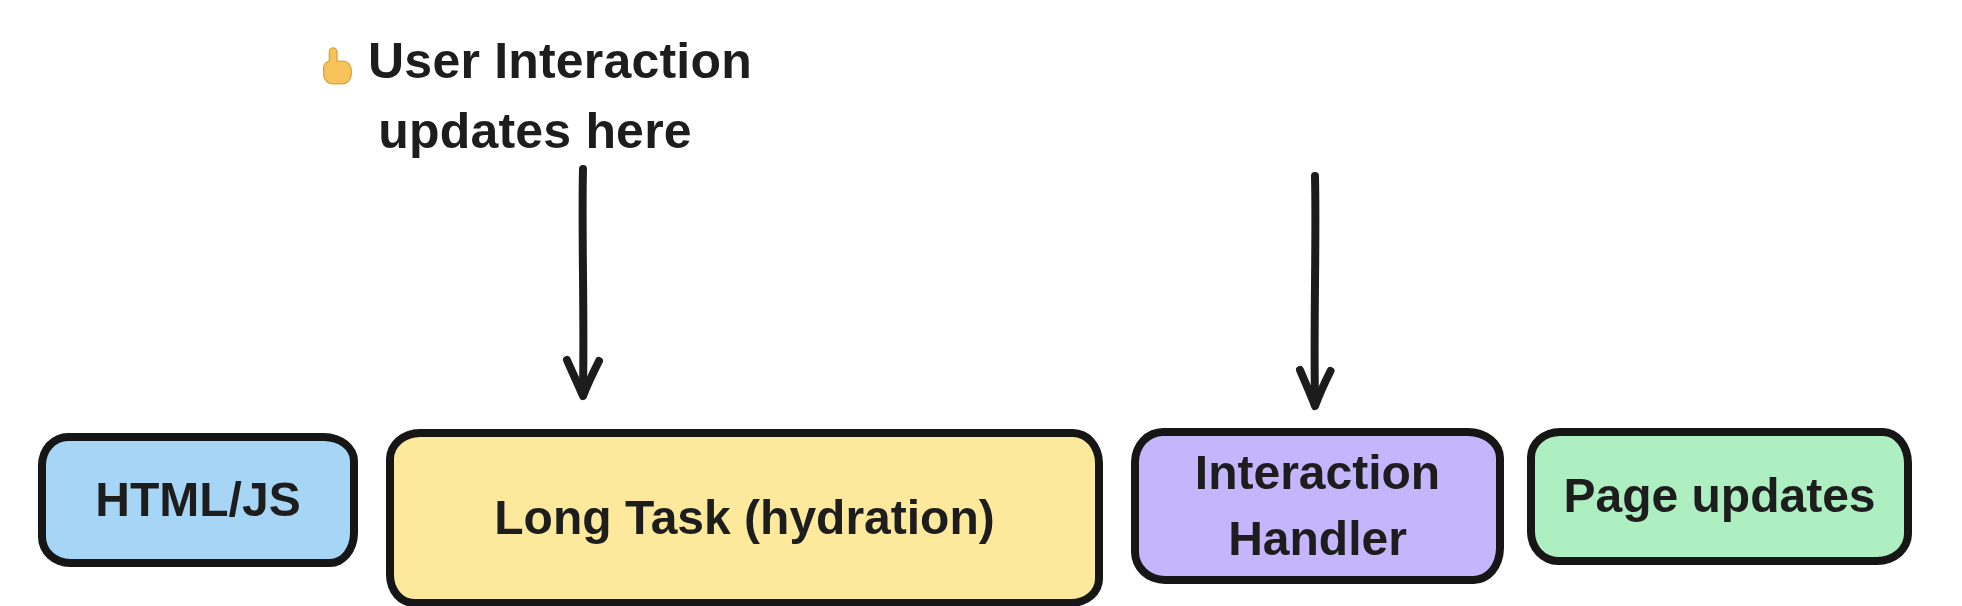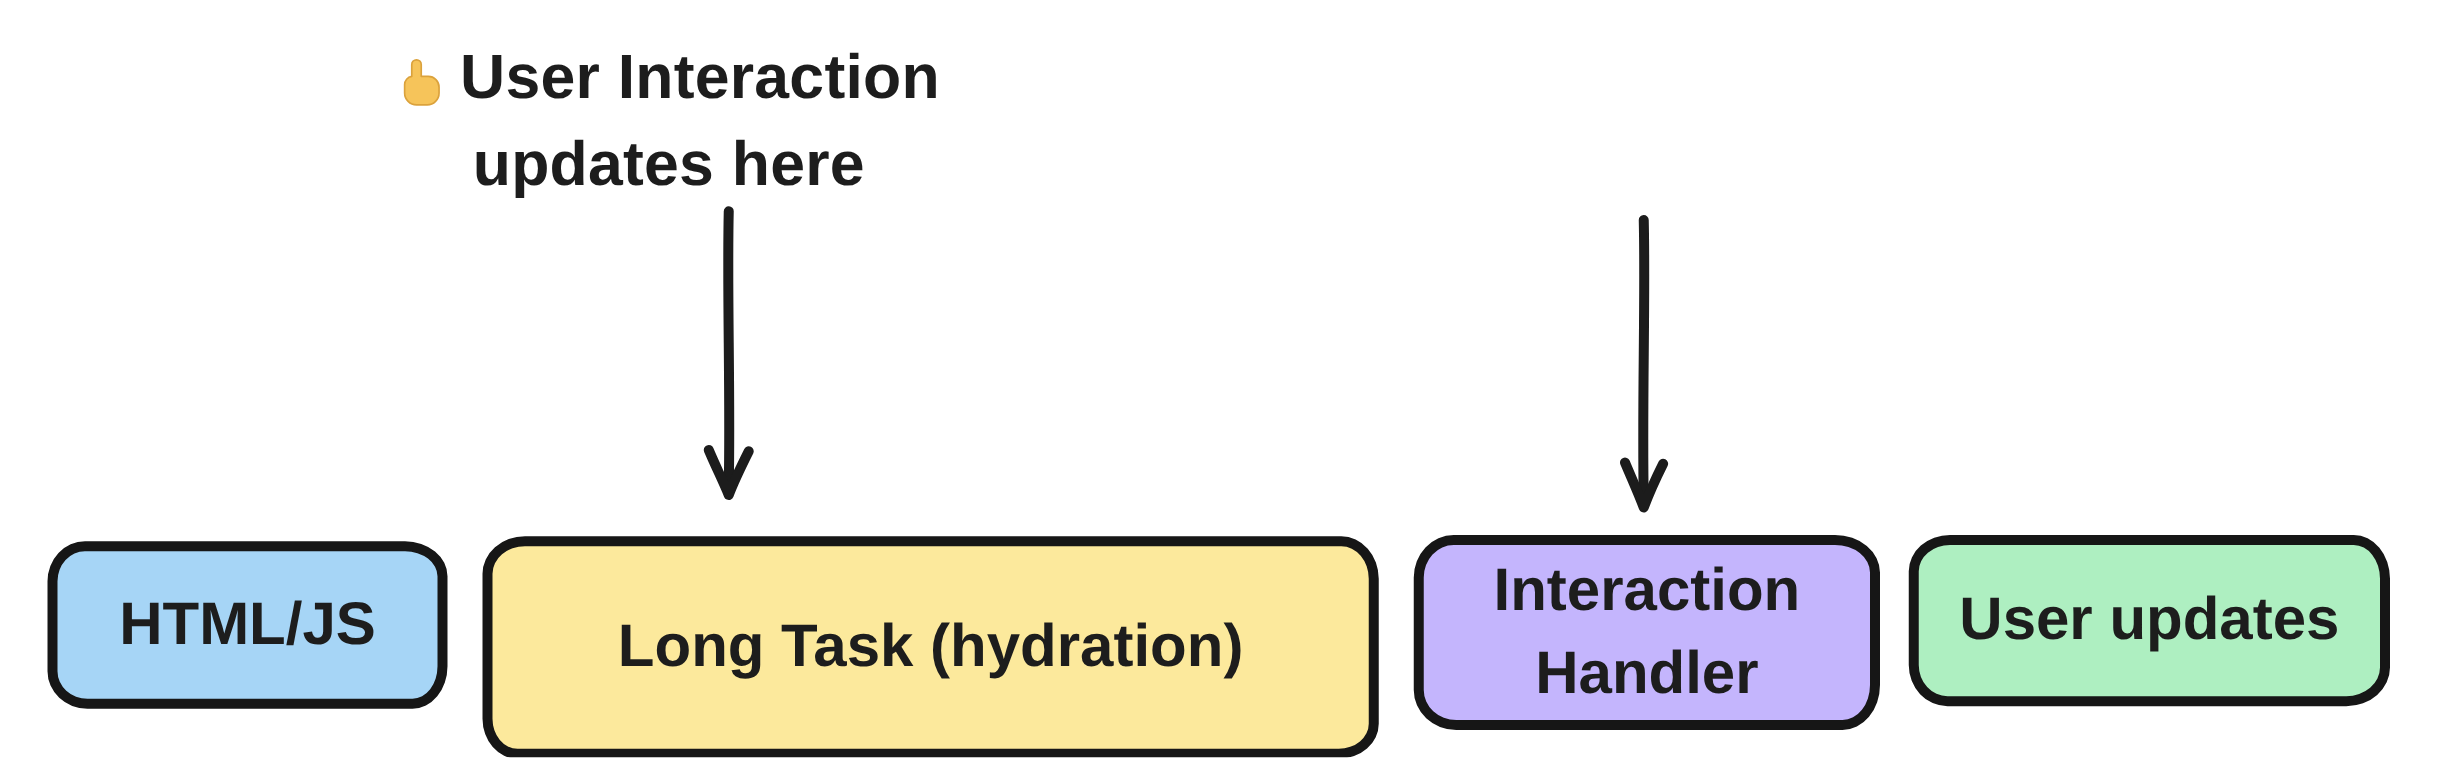--- a/index.html
+++ b/index.html
@@ -87,16 +87,16 @@
 
   <div class="box box-2" style="background: rgb(252, 233, 156);">
     <span class="box-label">Long Task (hydration)</span>
   </div>
 
   <div class="box box-3" style="background: #c4b5fd;">
     <span class="box-label">Interaction Handler</span>
   </div>
 
   <div class="box box-4" style="background: rgb(174, 239, 193);">
-    <span class="box-label">User updates</span>
+    <span class="box-label">Page updates</span>
   </div>
 
 </div>
 
 </body></html>

